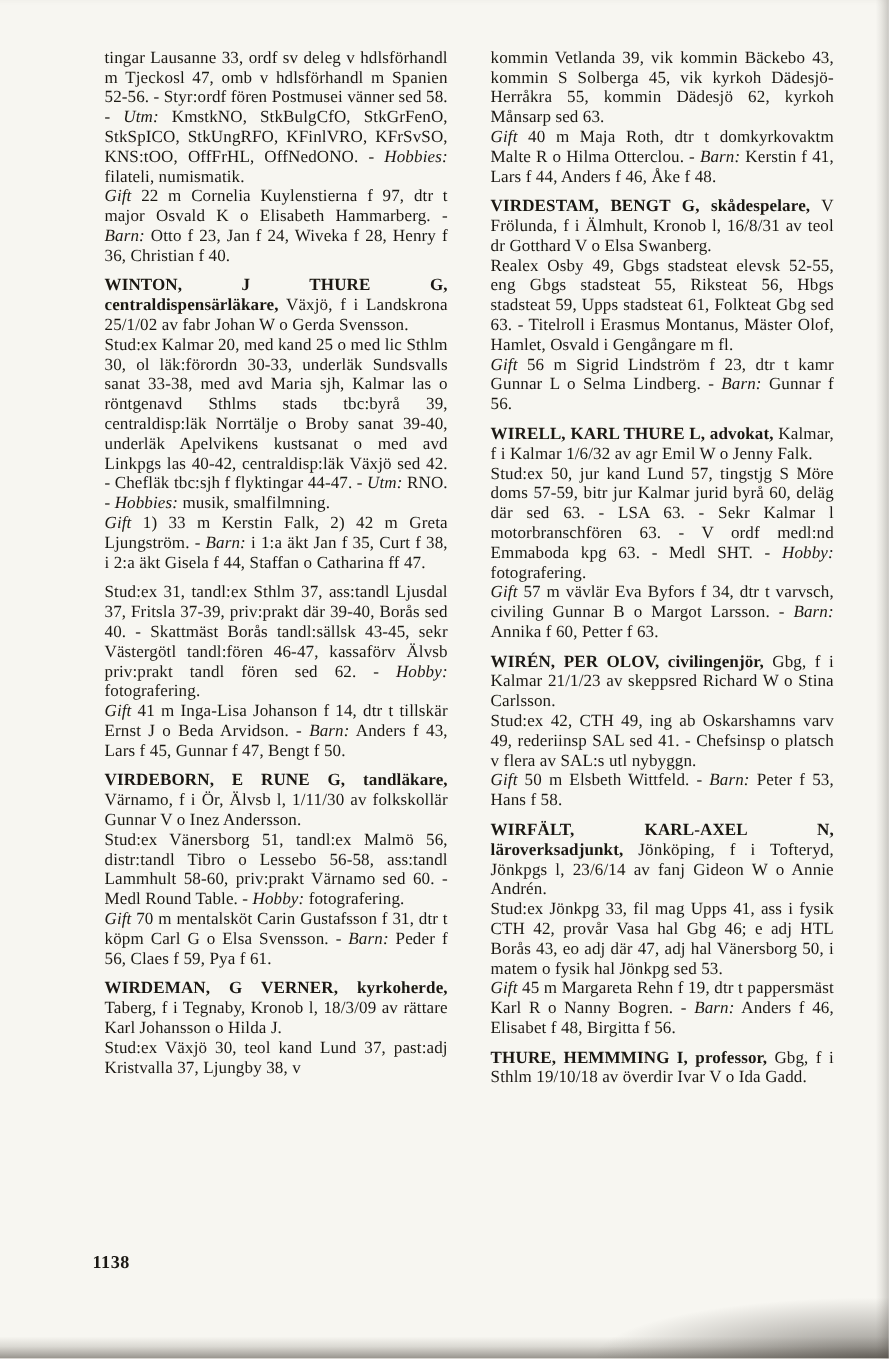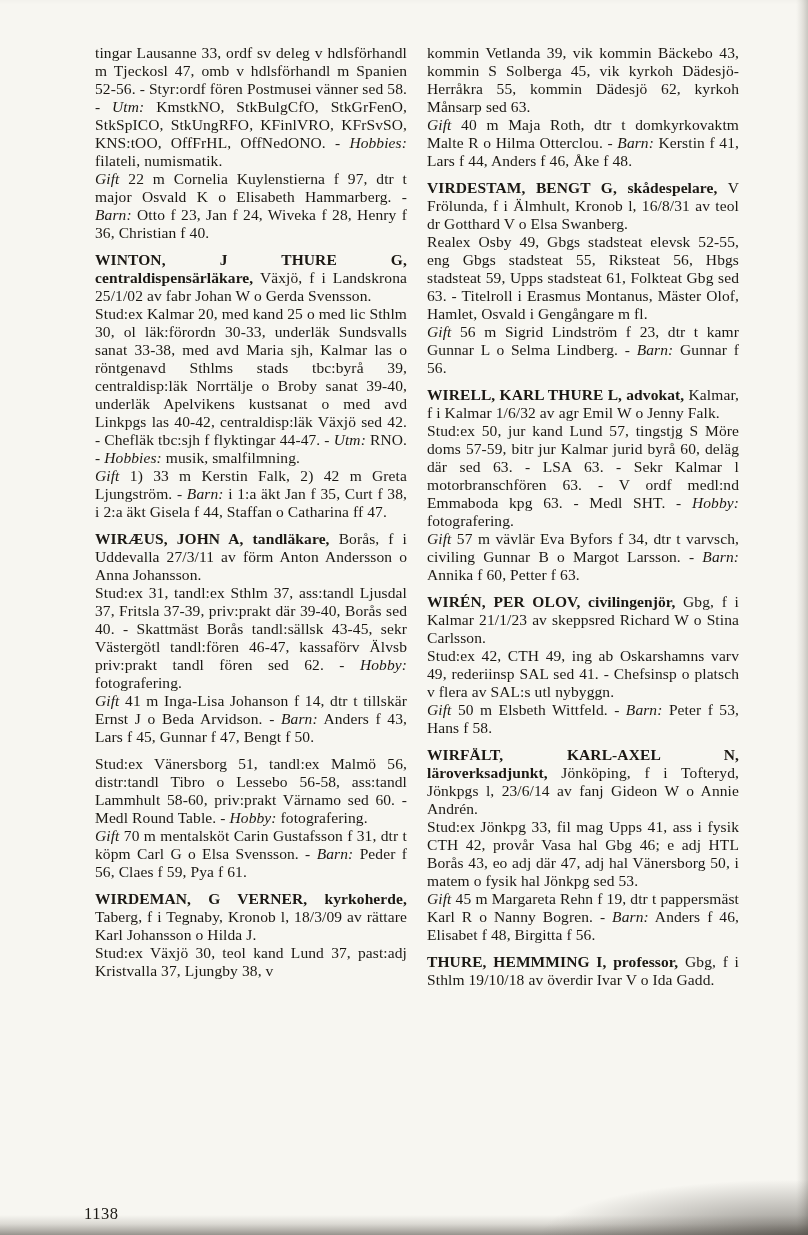--- a/index.html
+++ b/index.html
@@ -11,36 +11,36 @@
   .scan {
     position: relative;
     width: 808px; height: 1235px;
     background: #f7f6f1;
     color: #1b1813;
     overflow: hidden;
     box-shadow: inset -6px 0 10px -6px rgba(70,65,58,0.25);
   }
   .columns {
     position: absolute; top: 44px; left: 95px;
-    display: flex; gap: 20px; justify-content: space-between;
+    display: flex; gap: 39px; justify-content: space-between;
   }
   .col { width: 312px; }
   .block { margin: 0 0 9px 0; }
   .para {
     margin: 0;
     font-size: 15.5px;
     line-height: 18px;
     text-align: justify;
     letter-spacing: 0.1px;
   }
   .seg-bold { font-weight: bold; font-family: Liberation Serif, serif; }
   .seg-italic { font-style: italic; }
   .page-number {
-    position: absolute; left: 84px; top: 1204px;
-    font-size: 16.5px; letter-spacing: 0.5px;
+    position: absolute; left: 84px; top: 1138px;
+    font-size: 16.5px; letter-spacing: 0.5px; font-weight: bold;
   }
   .edge-bottom {
     position: absolute; left: 0; right: 0; bottom: 0; height: 20px;
     background: linear-gradient(to bottom,
       rgba(105,100,90,0) 0%, rgba(105,100,90,0.20) 45%, rgba(75,70,62,0.55) 100%);
     pointer-events: none;
   }
   .edge-right {
     position: absolute; top: 0; right: 0; bottom: 0; width: 12px;
     background: linear-gradient(to right, rgba(90,85,75,0), rgba(90,85,75,0.18));
@@ -62,25 +62,25 @@
         <div class="block">
           <p class="para"><span class="seg-normal">tingar Lausanne 33, ordf sv deleg v hdlsförhandl m Tjeckosl 47, omb v hdlsförhandl m Spanien 52-56. - Styr:ordf fören Postmusei vänner sed 58. - </span><span class="seg-italic">Utm:</span><span class="seg-normal"> KmstkNO, StkBulgCfO, StkGrFenO, StkSpICO, StkUngRFO, KFinlVRO, KFrSvSO, KNS:tOO, OffFrHL, OffNedONO. - </span><span class="seg-italic">Hobbies:</span><span class="seg-normal"> filateli, numismatik.</span></p>
           <p class="para"><span class="seg-italic">Gift</span><span class="seg-normal"> 22 m Cornelia Kuylenstierna f 97, dtr t major Osvald K o Elisabeth Hammarberg. - </span><span class="seg-italic">Barn:</span><span class="seg-normal"> Otto f 23, Jan f 24, Wiveka f 28, Henry f 36, Christian f 40.</span></p>
         </div>
         <div class="block">
           <p class="para"><span class="seg-bold">WINTON, J THURE G, centraldispensärläkare,</span><span class="seg-normal"> Växjö, f i Landskrona 25/1/02 av fabr Johan W o Gerda Svensson.</span></p>
           <p class="para"><span class="seg-normal">Stud:ex Kalmar 20, med kand 25 o med lic Sthlm 30, ol läk:förordn 30-33, underläk Sundsvalls sanat 33-38, med avd Maria sjh, Kalmar las o röntgenavd Sthlms stads tbc:byrå 39, centraldisp:läk Norrtälje o Broby sanat 39-40, underläk Apelvikens kustsanat o med avd Linkpgs las 40-42, centraldisp:läk Växjö sed 42. - Chefläk tbc:sjh f flyktingar 44-47. - </span><span class="seg-italic">Utm:</span><span class="seg-normal"> RNO. - </span><span class="seg-italic">Hobbies:</span><span class="seg-normal"> musik, smalfilmning.</span></p>
           <p class="para"><span class="seg-italic">Gift</span><span class="seg-normal"> 1) 33 m Kerstin Falk, 2) 42 m Greta Ljungström. - </span><span class="seg-italic">Barn:</span><span class="seg-normal"> i 1:a äkt Jan f 35, Curt f 38, i 2:a äkt Gisela f 44, Staffan o Catharina ff 47.</span></p>
         </div>
         <div class="block">
-          <p class="para"><span class="seg-bold">WIRÆUS, JOHN A, tandläkare,</span><span class="seg-normal"> Borås, f i Uddevalla 27/3/11 av förm Anton Andersson o Anna Johansson.</span></p>
           <p class="para"><span class="seg-normal">Stud:ex 31, tandl:ex Sthlm 37, ass:tandl Ljusdal 37, Fritsla 37-39, priv:prakt där 39-40, Borås sed 40. - Skattmäst Borås tandl:sällsk 43-45, sekr Västergötl tandl:fören 46-47, kassaförv Älvsb priv:prakt tandl fören sed 62. - </span><span class="seg-italic">Hobby:</span><span class="seg-normal"> fotografering.</span></p>
           <p class="para"><span class="seg-italic">Gift</span><span class="seg-normal"> 41 m Inga-Lisa Johanson f 14, dtr t tillskär Ernst J o Beda Arvidson. - </span><span class="seg-italic">Barn:</span><span class="seg-normal"> Anders f 43, Lars f 45, Gunnar f 47, Bengt f 50.</span></p>
         </div>
         <div class="block">
+          <p class="para"><span class="seg-bold">VIRDEBORN, E RUNE G, tandläkare,</span><span class="seg-normal"> Värnamo, f i Ör, Älvsb l, 1/11/30 av folkskollär Gunnar V o Inez Andersson.</span></p>
           <p class="para"><span class="seg-normal">Stud:ex Vänersborg 51, tandl:ex Malmö 56, distr:tandl Tibro o Lessebo 56-58, ass:tandl Lammhult 58-60, priv:prakt Värnamo sed 60. - Medl Round Table. - </span><span class="seg-italic">Hobby:</span><span class="seg-normal"> fotografering.</span></p>
           <p class="para"><span class="seg-italic">Gift</span><span class="seg-normal"> 70 m mentalsköt Carin Gustafsson f 31, dtr t köpm Carl G o Elsa Svensson. - </span><span class="seg-italic">Barn:</span><span class="seg-normal"> Peder f 56, Claes f 59, Pya f 61.</span></p>
         </div>
         <div class="block">
           <p class="para"><span class="seg-bold">WIRDEMAN, G VERNER, kyrkoherde,</span><span class="seg-normal"> Taberg, f i Tegnaby, Kronob l, 18/3/09 av rättare Karl Johansson o Hilda J.</span></p>
           <p class="para"><span class="seg-normal">Stud:ex Växjö 30, teol kand Lund 37, past:adj Kristvalla 37, Ljungby 38, v</span></p>
         </div>
       </div>
     <div class="col">
         <div class="block">

